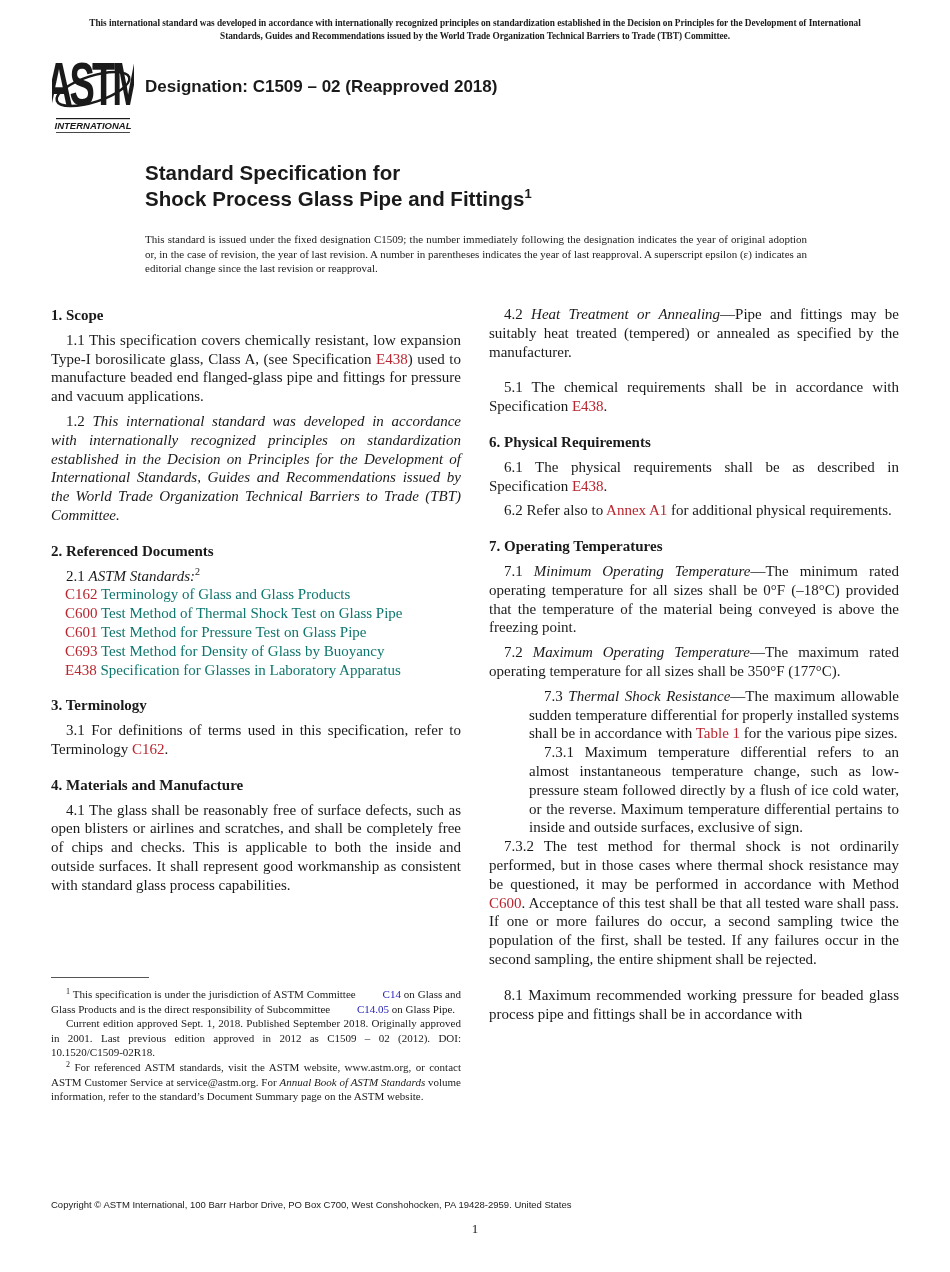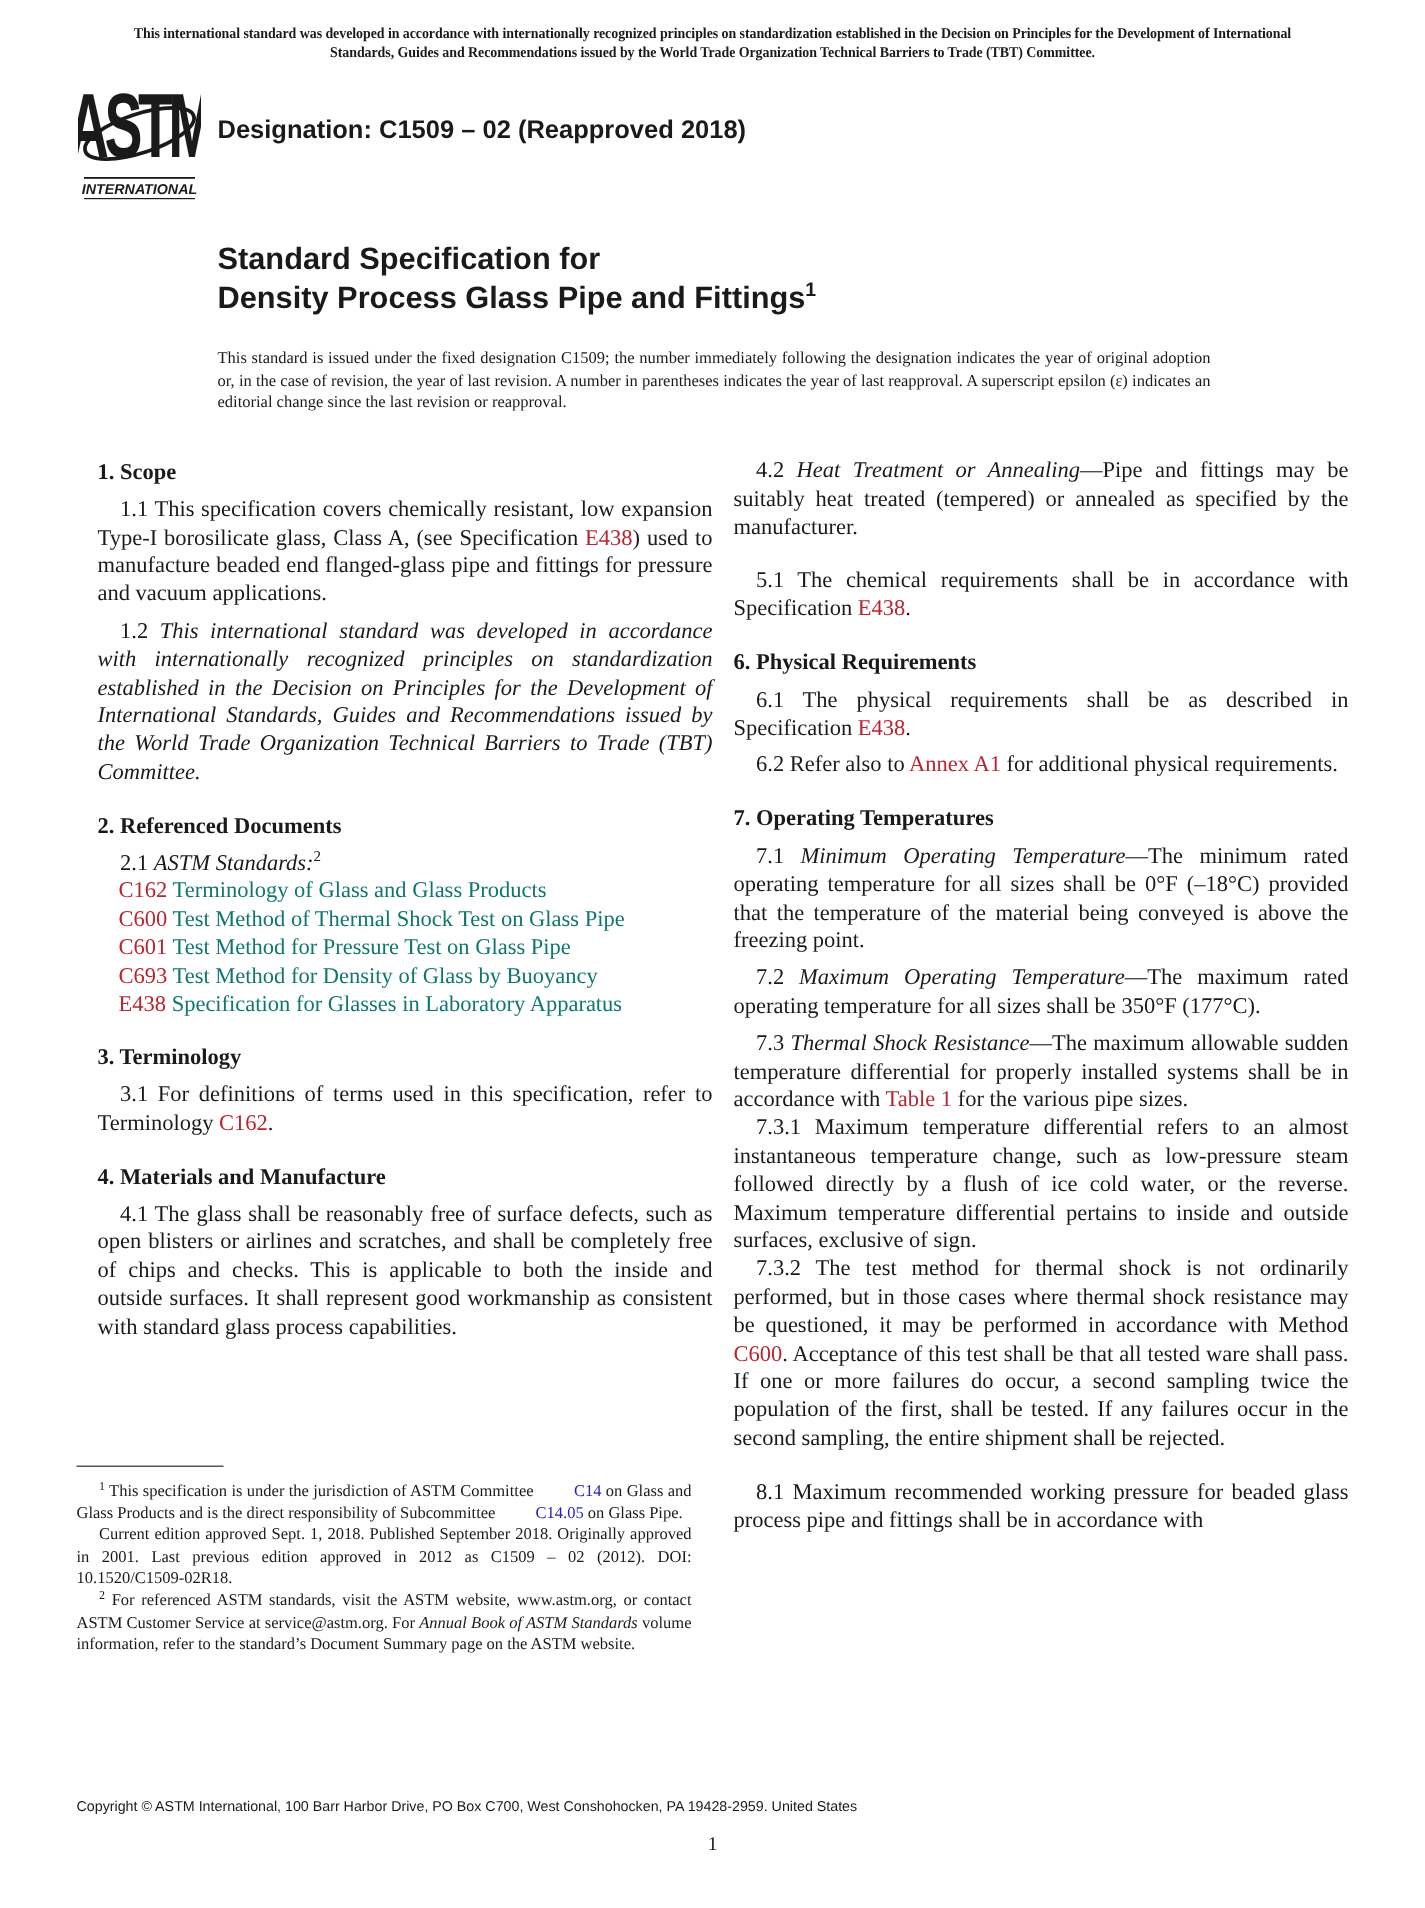--- a/index.html
+++ b/index.html
@@ -4,25 +4,25 @@
 <style>
   html, body { margin: 0; padding: 0; background: #ffffff; }
   body { width: 950px; height: 1272px; position: relative; overflow: hidden; color: #1a1a1a; font-family: "Liberation Serif", serif; }
   .top-note { position: absolute; left: 40px; top: 16px; width: 870px; text-align: center; font-family: "Liberation Serif", serif; font-weight: bold; font-size: 10px; line-height: 13px; transform: scaleX(0.93); transform-origin: center top; letter-spacing: -0.05px; }
   .logo { position: absolute; left: 52px; top: 55px; width: 82px; height: 80px; }
   .designation { position: absolute; left: 145px; top: 77px; font-family: "Liberation Sans", sans-serif; font-weight: bold; font-size: 17px; color: #1a1a1a; }
   .title { position: absolute; left: 145px; top: 160px; font-family: "Liberation Sans", sans-serif; font-weight: bold; font-size: 20.5px; line-height: 26px; color: #1a1a1a; }
   .title sup { font-size: 13px; vertical-align: 8px; line-height: 0; }
   .issue-note { position: absolute; left: 145px; top: 232px; width: 662px; font-size: 11px; line-height: 14.5px; text-align: justify; }
   .col { position: absolute; top: 306px; width: 410px; font-size: 15px; line-height: 18.8px; }
-  .col.left { left: 65px; }
+  .col.left { left: 51px; }
   .col.right { left: 489px; top: 305px; }
   .h { font-weight: bold; font-size: 15px; margin: 0 0 6px 0; }
   .p { text-align: justify; text-indent: 15px; margin: 0 0 6px 0; }
-  .p.tight { margin-bottom: 0; }
+  .p.tight { margin-bottom: 0; margin-left: 40px; }
   .sec { margin-top: 17px; }
   .sec.first { margin-top: 0; }
   .red { color: #b8252e; }
   .blue { color: #2622b7; padding-left: 24px; }
   .i { font-style: italic; text-align: center; }
   .ref { margin: 0; padding-left: 30px; text-indent: -16px; text-align: justify; }
   .ref .code { color: #b8252e; }
   .ref .txt { color: #0f766e; }
   .refhead { margin: 0; padding-left: 15px; }
   .refhead sup, .p sup { font-size: 10px; vertical-align: 6px; line-height: 0; }
@@ -45,21 +45,21 @@
     <rect x="4" y="63" width="74" height="1.2" fill="#1a1a1a"></rect>
     <text x="41" y="74" text-anchor="middle" font-family="Liberation Sans, sans-serif" font-weight="bold" font-style="italic" font-size="9.5" fill="#1a1a1a">INTERNATIONAL</text>
     <rect x="4" y="77" width="74" height="0.8" fill="#1a1a1a"></rect>
   </svg>
 </div>
 
 <div class="designation">Designation: C1509 – 02 (Reapproved 2018)</div>
 
 <div class="title">
   <div>Standard Specification for</div>
-  <div><span>Density Process Glass Pipe and Fittings</span><sup>1</sup></div>
+  <div><span>Shock Process Glass Pipe and Fittings</span><sup>1</sup></div>
 </div>
 
 <div class="issue-note">This standard is issued under the fixed designation C1509; the number immediately following the designation indicates the year of original adoption or, in the case of revision, the year of last revision. A number in parentheses indicates the year of last reapproval. A superscript epsilon (ε) indicates an editorial change since the last revision or reapproval.</div>
 
 <div class="col left">
   <div class="sec first">
     <div class="h">1.  Scope</div>
     <p class="p"><span>1.1 This specification covers chemically resistant, low expansion Type-I borosilicate glass, Class A, (see Specification </span><span class="red">E438</span><span>) used to manufacture beaded end flanged-glass pipe and fittings for pressure and vacuum applications.</span></p>
     <p class="p"><span>1.2 </span><span class="i">This international standard was developed in accordance with internationally recognized principles on standardization established in the Decision on Principles for the Development of International Standards, Guides and Recommendations issued by the World Trade Organization Technical Barriers to Trade (TBT) Committee.</span></p>
   </div>

